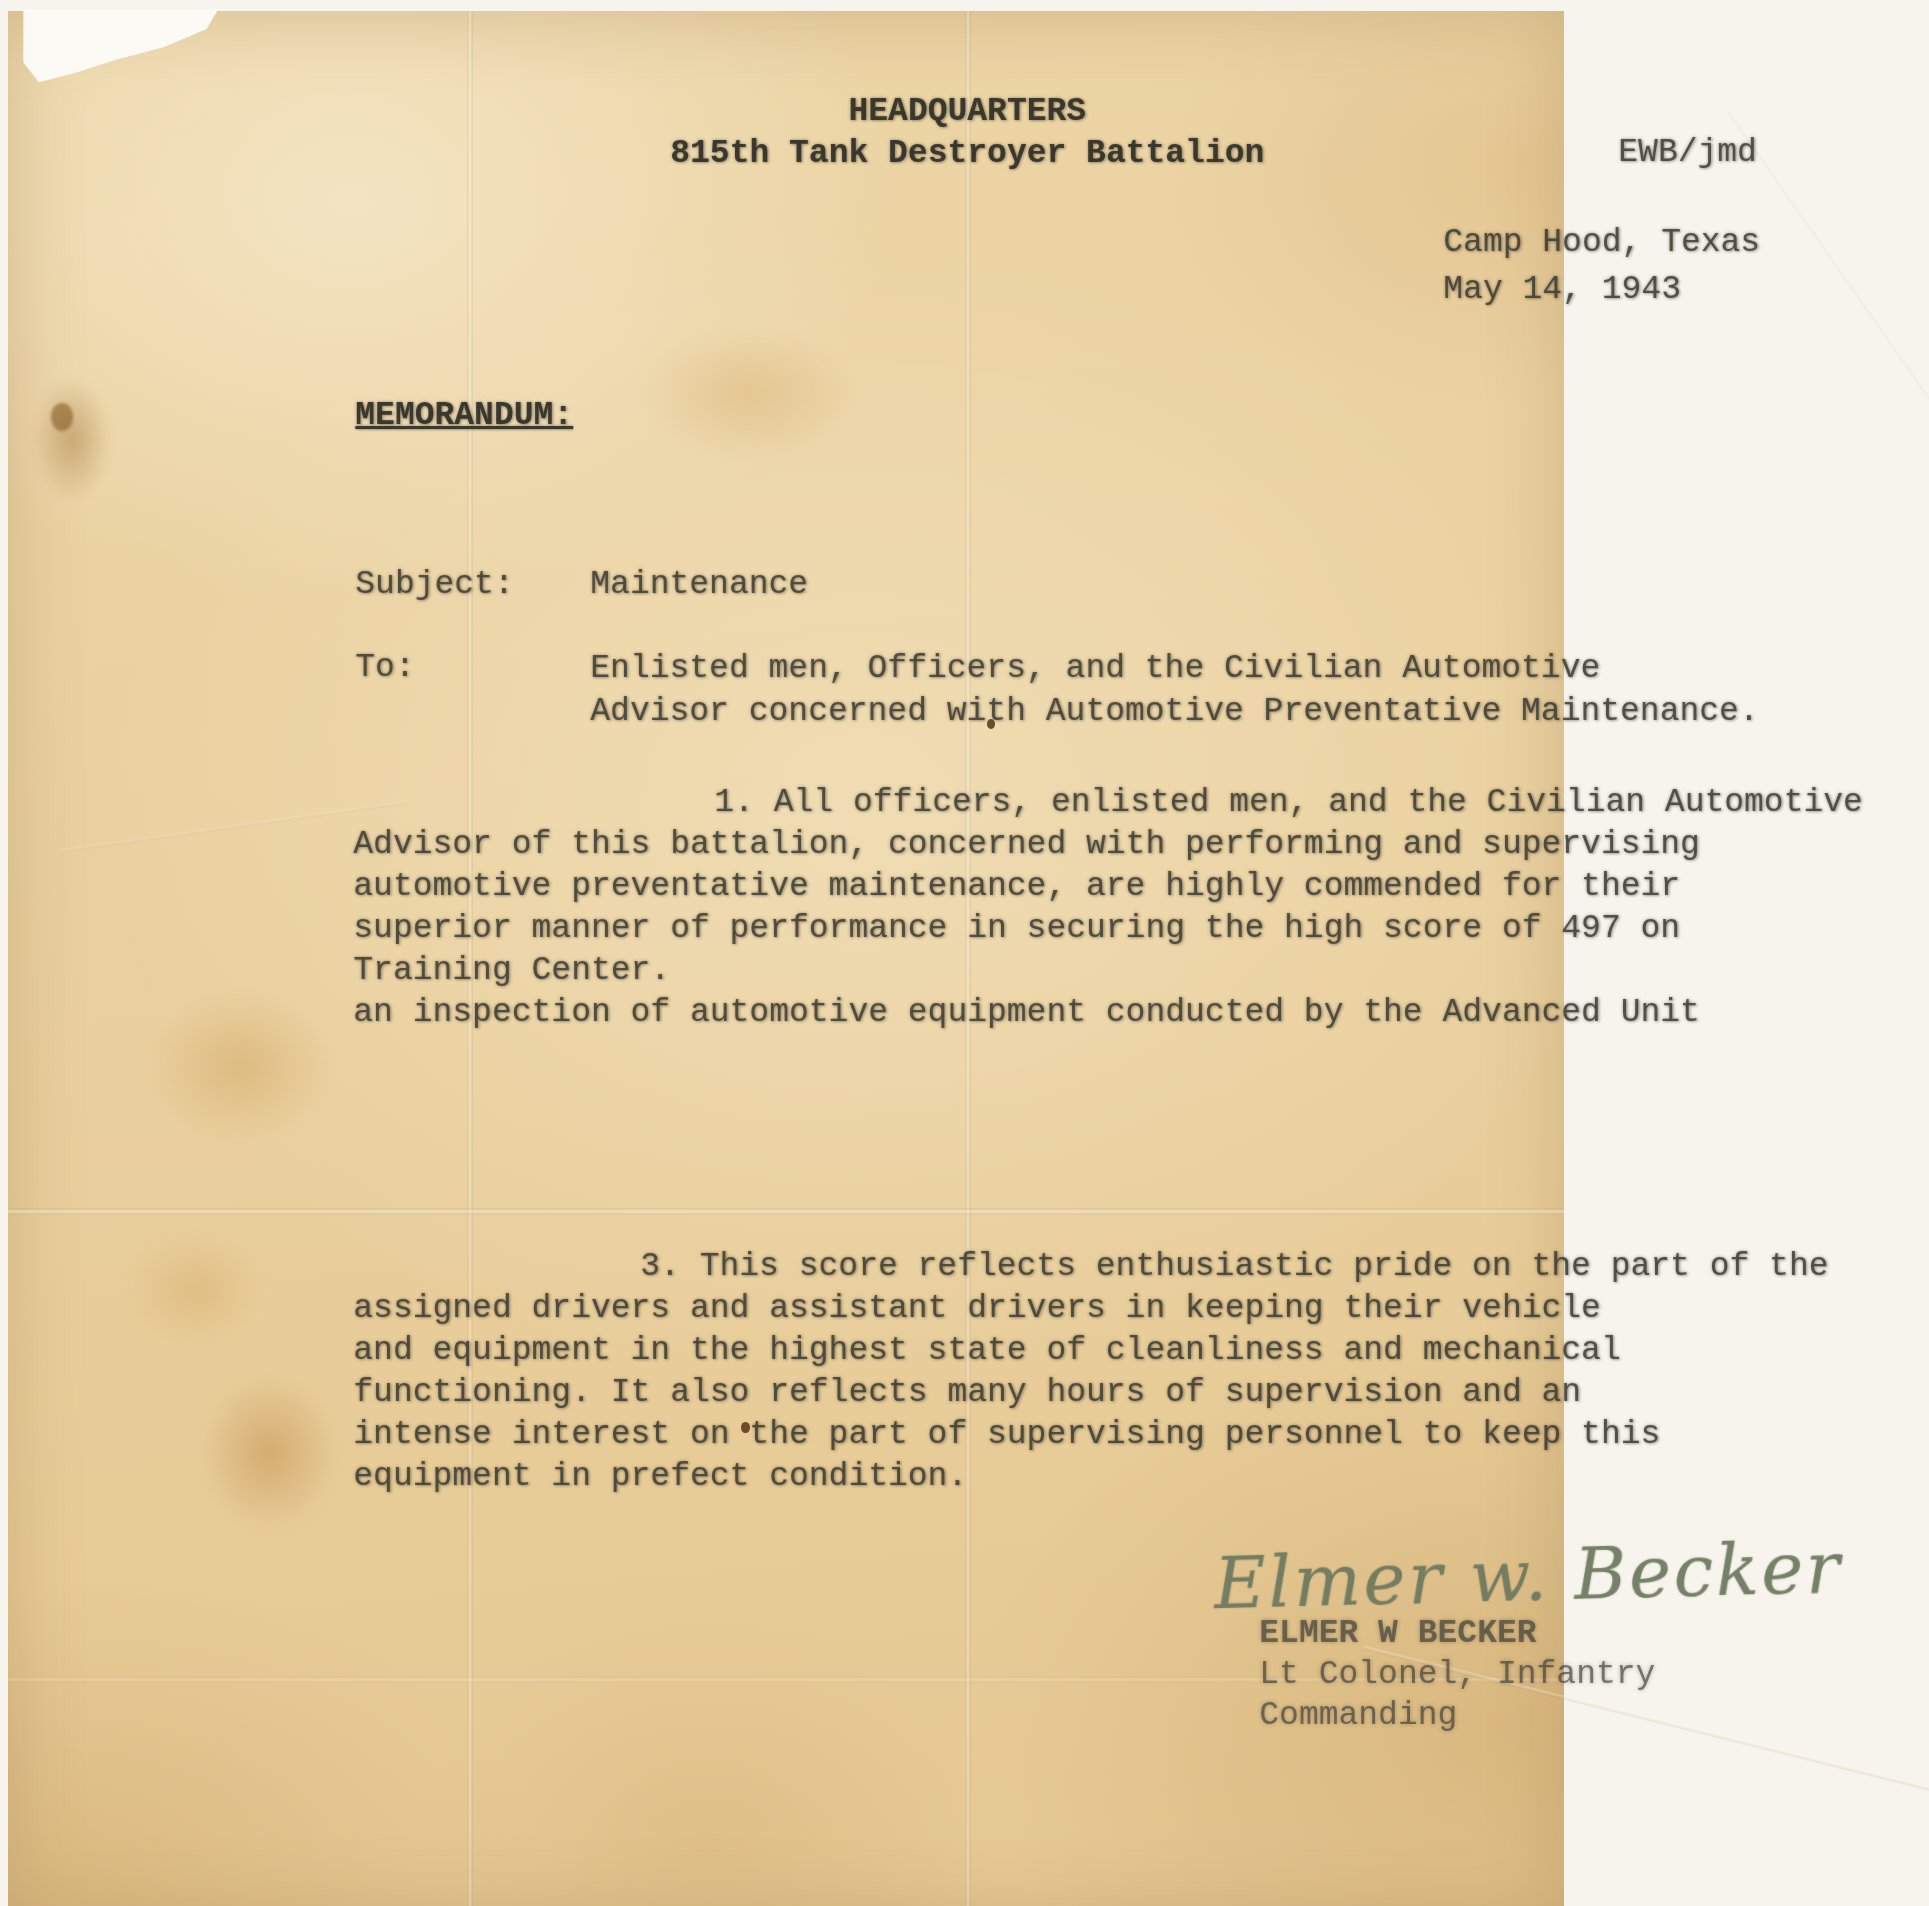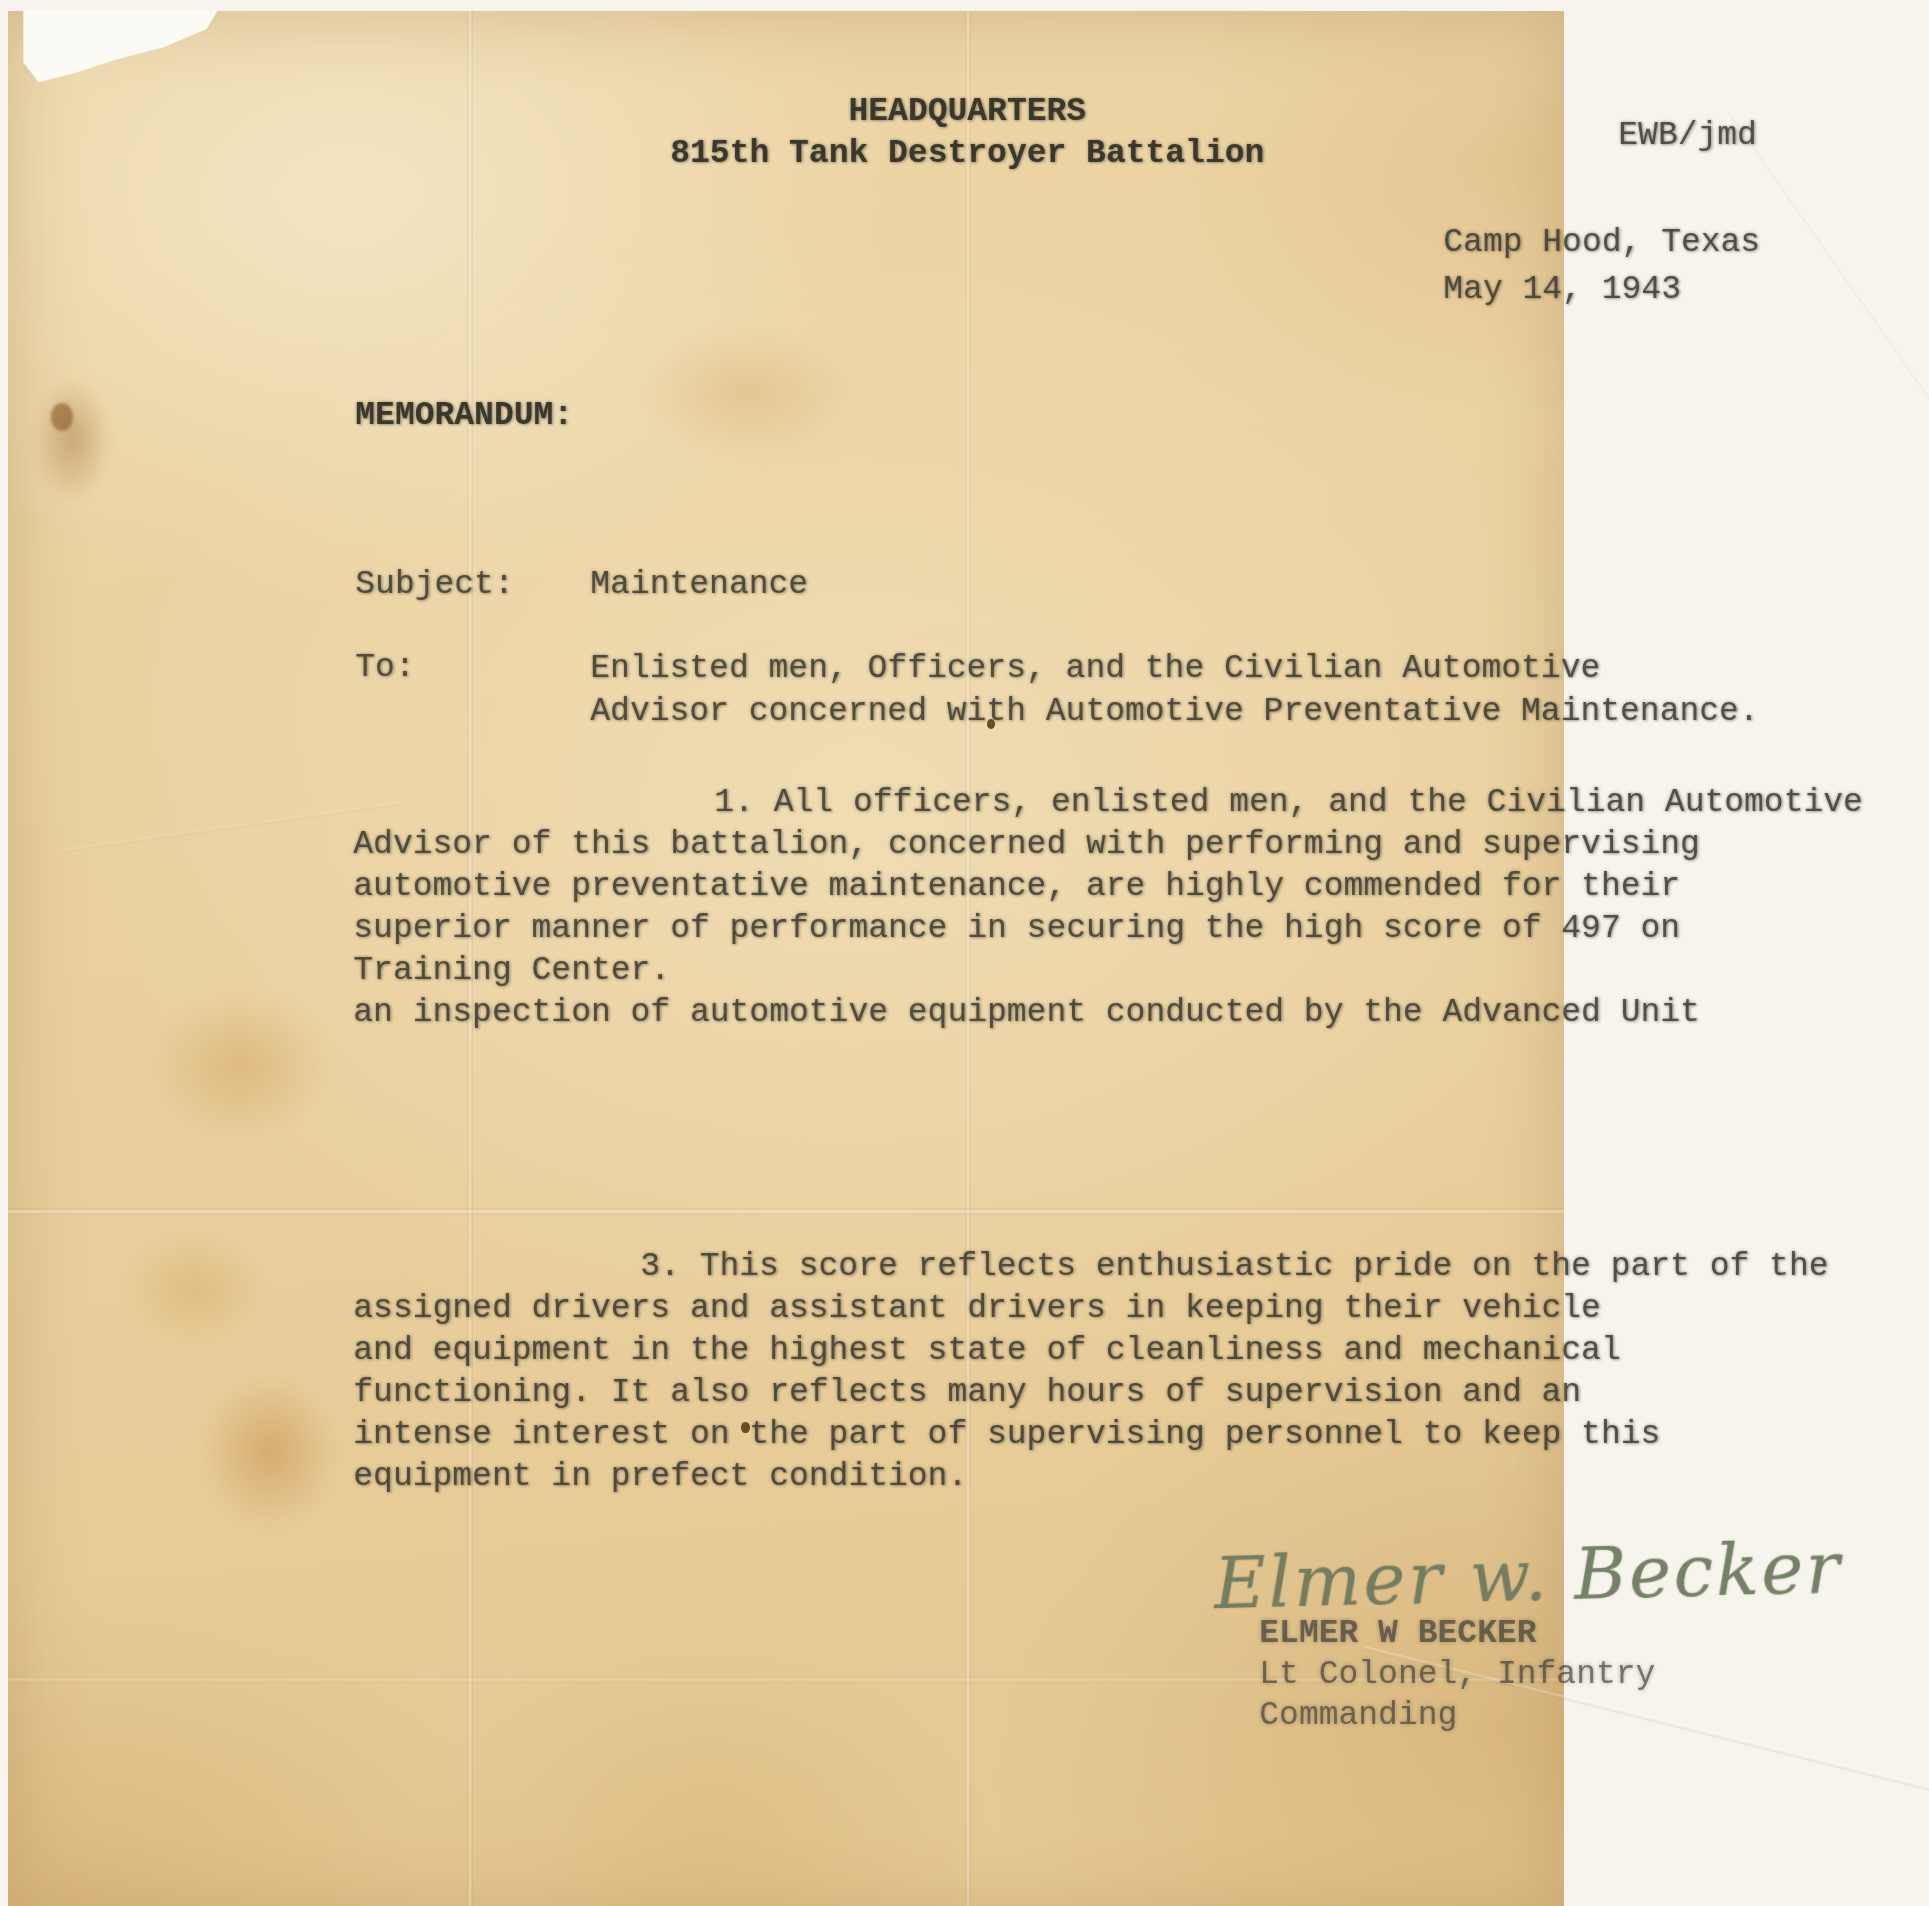--- a/index.html
+++ b/index.html
@@ -87,28 +87,28 @@
   <div class="fleck" style="left:979px;top:708px;width:7.5px;height:10px;background:rgba(70,40,14,0.8);"></div>
   <div class="fleck" style="left:733px;top:1411px;width:8.3px;height:10.8px;background:rgba(80,42,14,0.8);"></div>
 
   <div class="torn"></div>
 
   <div class="typed dark center" style="left:440px;top:80px;width:1038px;">
     <div style="font-weight:bold;">HEADQUARTERS</div>
     <div style="font-weight:bold;">815th Tank Destroyer Battalion</div>
   </div>
 
-  <div class="typed" style="left:1610px;top:104px;text-align:center;">EWB/jmd</div>
+  <div class="typed" style="left:1610px;top:121px;text-align:center;">EWB/jmd</div>
 
   <div class="typed" style="left:1435px;top:208px;line-height:47px;">
     <div>Camp Hood, Texas</div>
     <div>May 14, 1943</div>
   </div>
 
-  <div class="typed dark" style="left:347px;top:384px;font-weight:bold;">MEMORANDUM:</div>
+  <div class="typed dark" style="left:347px;top:384px;font-weight:bold;text-decoration:underline;">MEMORANDUM:</div>
 
   <div class="typed" style="left:347px;top:553px;">Subject:</div>
   <div class="typed" style="left:582px;top:553px;">Maintenance</div>
 
   <div class="typed" style="left:347px;top:636px;">To:</div>
   <div class="typed" style="left:582px;top:636px;line-height:43px;">
     <div>Enlisted men, Officers, and the Civilian Automotive</div>
     <div>Advisor concerned with Automotive Preventative Maintenance.</div>
   </div>
 

